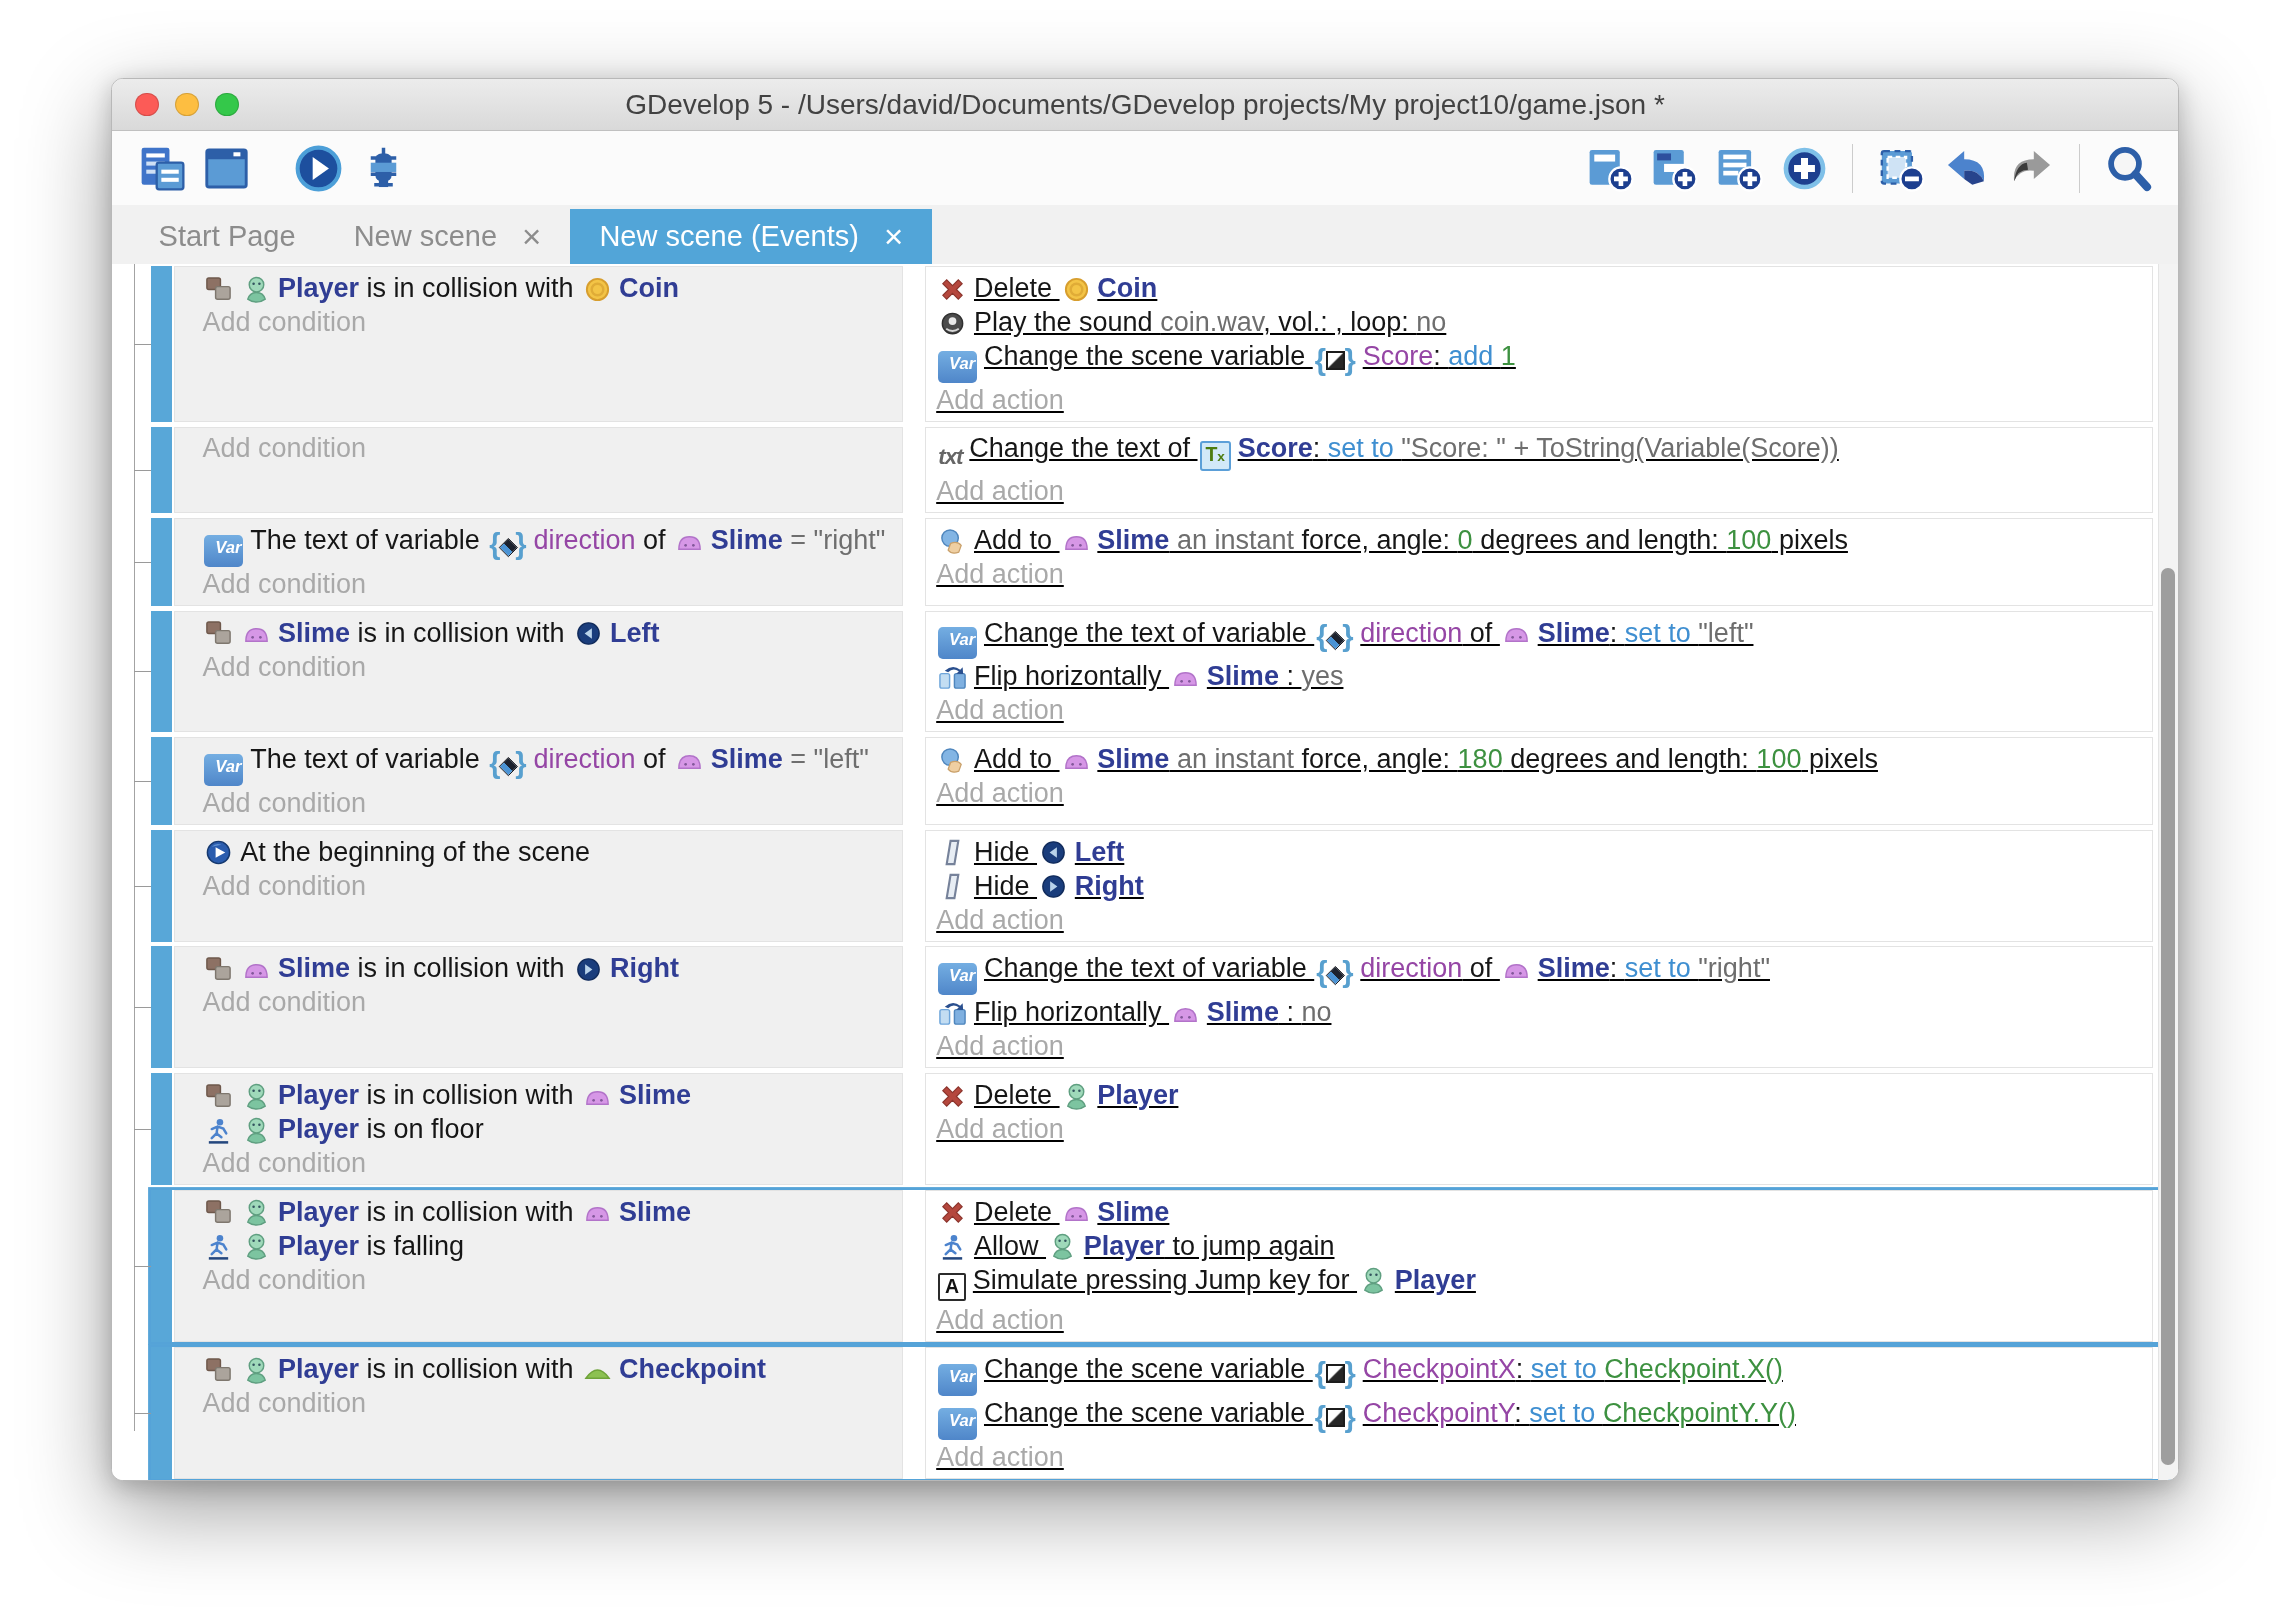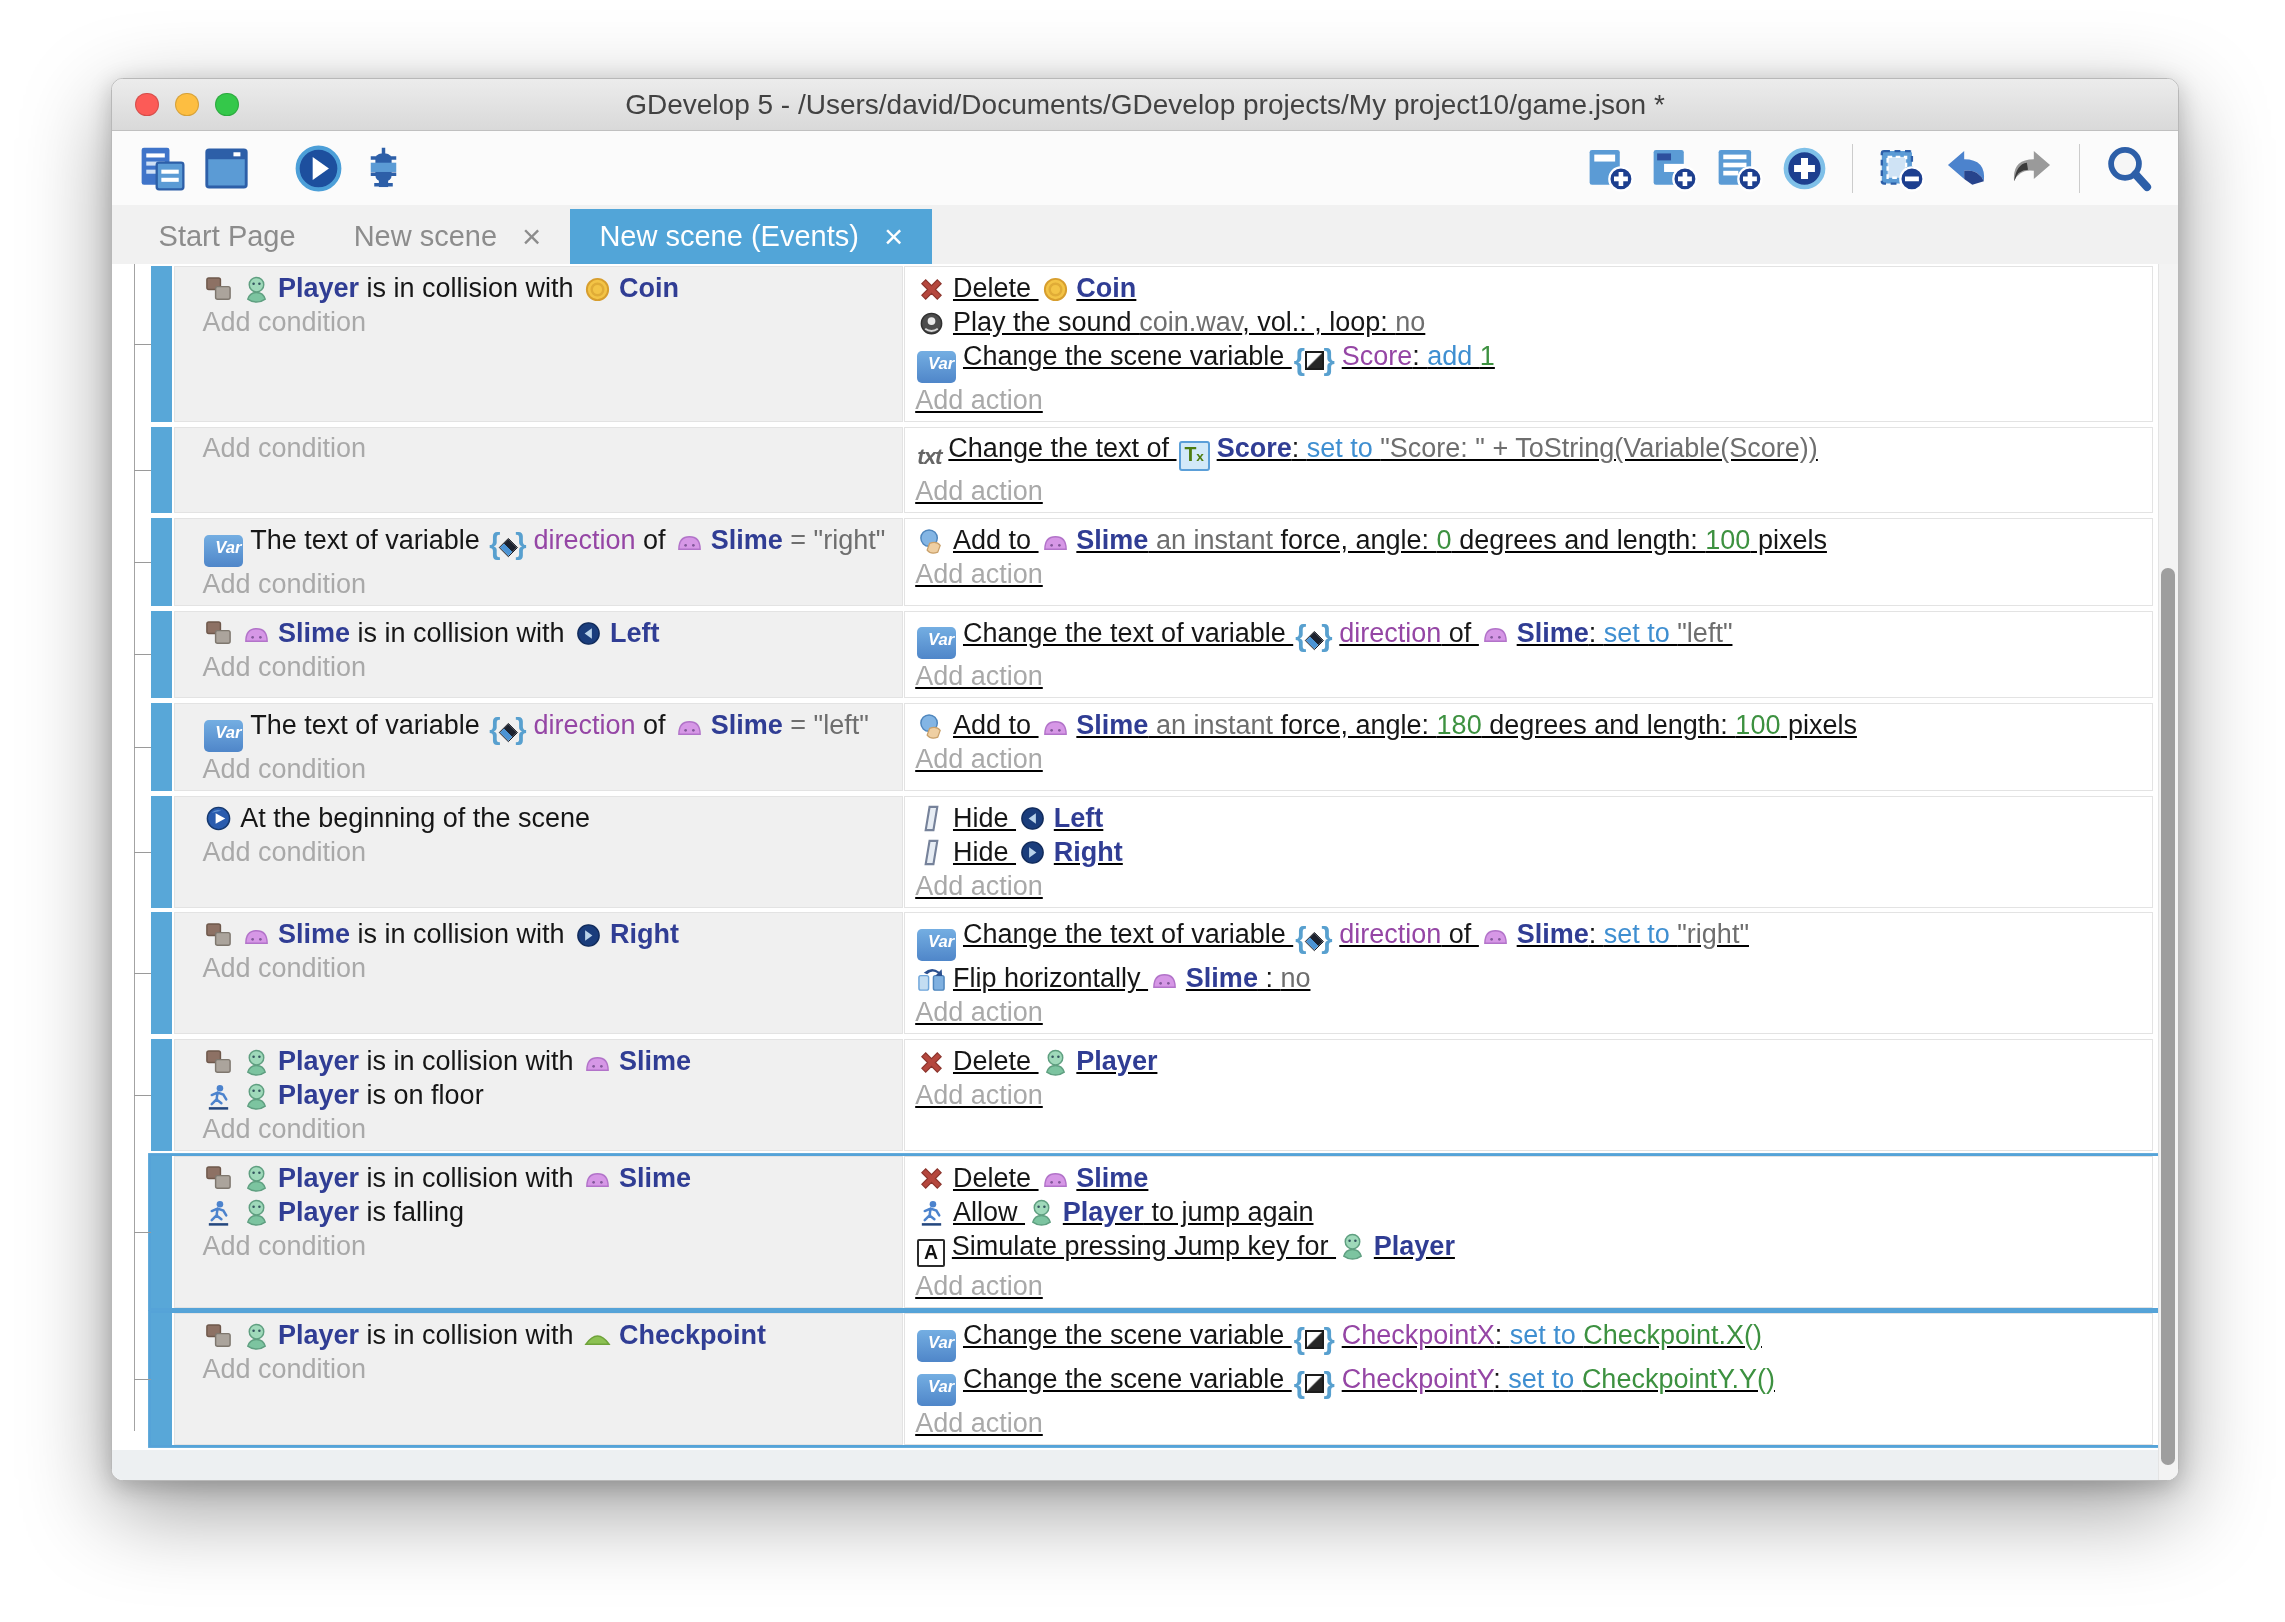--- a/index.html
+++ b/index.html
@@ -29,21 +29,21 @@
   .tab.active .tclose{color:#fff;}
   
   .events-area{flex:1;position:relative;background:#fff;display:flex;flex-direction:column;overflow:hidden;}
   .vline{position:absolute;left:22.4px;top:0;bottom:49px;width:1px;background:#a3a3a3;}
   .events-list{padding-top:2px;background:#fff;}
   .event{display:flex;align-items:stretch;margin:0 0 4.9px 39px;position:relative;}
   .event::before{content:'';position:absolute;left:-16.6px;top:50%;width:16.6px;height:1px;background:#9a9a9a;}
   .event.selected{box-shadow:0 0 0 2.9px #55a3d8;}
   .bar{flex:0 0 20.5px;background:#58a7d8;margin-right:2.9px;}
   .cell{box-sizing:border-box;padding:3.9px 9.8px;border:1px solid #e3e3e3;}
-  .cond{flex:0 0 729px;background:#f0f0f0;margin-right:1px;padding-left:27px;}
+  .cond{flex:0 0 729px;background:#f0f0f0;margin-right:22px;padding-left:27px;}
   .act{flex:1;background:#fff;margin-right:25px;text-decoration:underline;}
   .line{line-height:34px;min-height:34px;font-size:27px;white-space:nowrap;color:#161616;overflow:hidden;}
   .line.add{color:#a9a9a9;}
   .seg{white-space:pre;}
   .seg.plain{color:#161616}
   .seg.obj{color:#303d94;font-weight:bold}
   .seg.var{color:#9546a5}
   .seg.kw{color:#3f8fd1}
   .seg.num{color:#3d9140}
   .seg.dim{color:#6e6e6e}
@@ -303,20 +303,29 @@
                   <path d="M18.5 9.5 L11 15 L18.5 20.5 Z" fill="#b9d3ea"></path>
                 </svg></span><span class="seg obj">Left</span></div>
             <div class="line add">Add condition</div>
           </div>
           <div class="cell act">
             <div class="line"><span class="ico"><b class="varbadge">Var</b></span><span class="seg plain">Change the text of variable </span><span class="ico"><span class="brc">{</span><i class="dmv"></i><span class="brc">}</span></span><span class="seg var">direction</span><span class="seg plain"> of </span><span class="ico"><svg viewBox="0 0 30 30">
                   <path d="M4 23 q0 -13 11 -13 q11 0 11 13 z" fill="#d697e6" stroke="#b273c9" stroke-width="1.5"></path>
                   <circle cx="11" cy="19" r="1.4" fill="#82589a"></circle>
                   <circle cx="19" cy="19" r="1.4" fill="#82589a"></circle>
                 </svg></span><span class="seg obj">Slime</span><span class="seg plain">: </span><span class="seg kw">set to </span><span class="seg dim">"left"</span></div>
+            <div class="line"><span class="ico"><svg viewBox="0 0 30 30">
+                  <rect x="2" y="11" width="10" height="15" rx="2" fill="#c3ddf2" stroke="#6ea5da" stroke-width="1.5"></rect>
+                  <rect x="17" y="11" width="11" height="15" rx="2" fill="#7fb0e0" stroke="#4f86bd" stroke-width="1.5"></rect>
+                  <path d="M7 8 q8 -7 16 -1 l2.5 -2.5 l0.5 7 l-7 -0.5 l2.5 -2.5 q-6 -4 -11 1 z" fill="#2a4f8e"></path>
+                </svg></span><span class="seg plain">Flip horizontally </span><span class="ico"><svg viewBox="0 0 30 30">
+                  <path d="M4 23 q0 -13 11 -13 q11 0 11 13 z" fill="#d697e6" stroke="#b273c9" stroke-width="1.5"></path>
+                  <circle cx="11" cy="19" r="1.4" fill="#82589a"></circle>
+                  <circle cx="19" cy="19" r="1.4" fill="#82589a"></circle>
+                </svg></span><span class="seg obj">Slime</span><span class="seg plain"> : </span><span class="seg dim">yes</span></div>
             <div class="line add">Add action</div>
           </div>
         </div>
         <div class="event">
           <div class="bar"></div>
           <div class="cell cond">
             <div class="line"><span class="ico"><b class="varbadge">Var</b></span><span class="seg plain">The text of variable </span><span class="ico"><span class="brc">{</span><i class="dmv"></i><span class="brc">}</span></span><span class="seg var">direction</span><span class="seg plain"> of </span><span class="ico"><svg viewBox="0 0 30 30">
                   <path d="M4 23 q0 -13 11 -13 q11 0 11 13 z" fill="#d697e6" stroke="#b273c9" stroke-width="1.5"></path>
                   <circle cx="11" cy="19" r="1.4" fill="#82589a"></circle>
                   <circle cx="19" cy="19" r="1.4" fill="#82589a"></circle>

